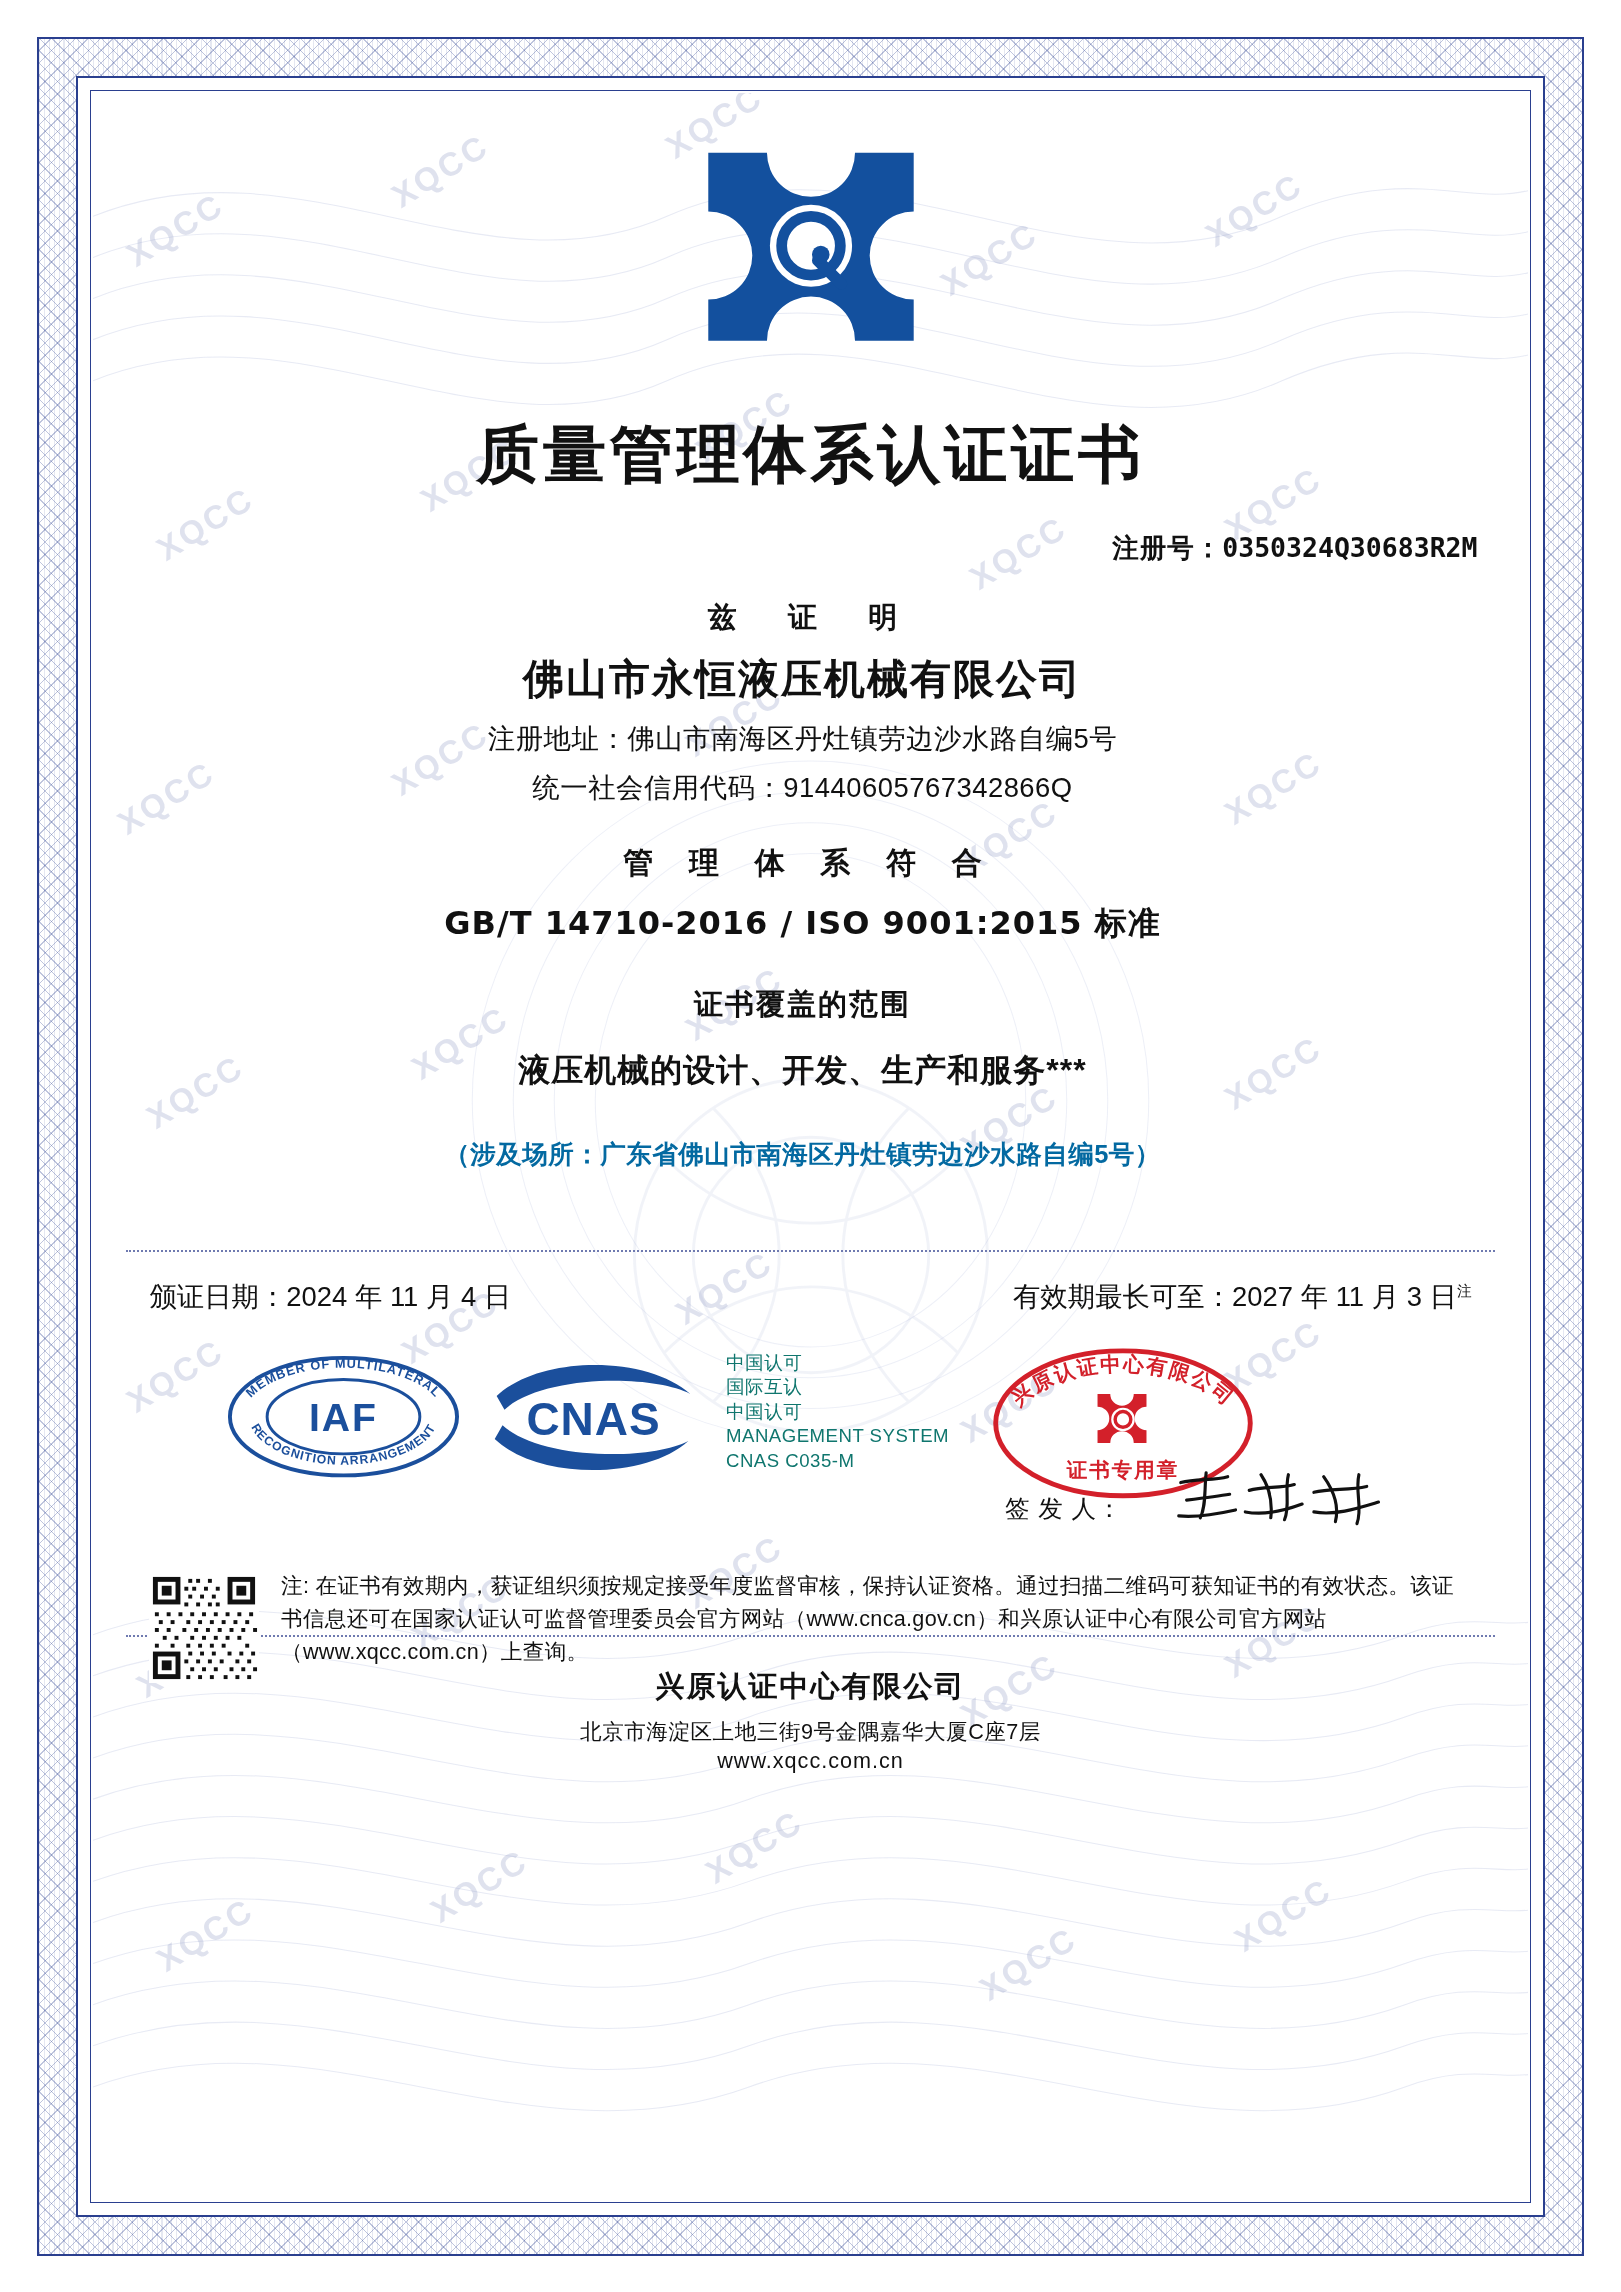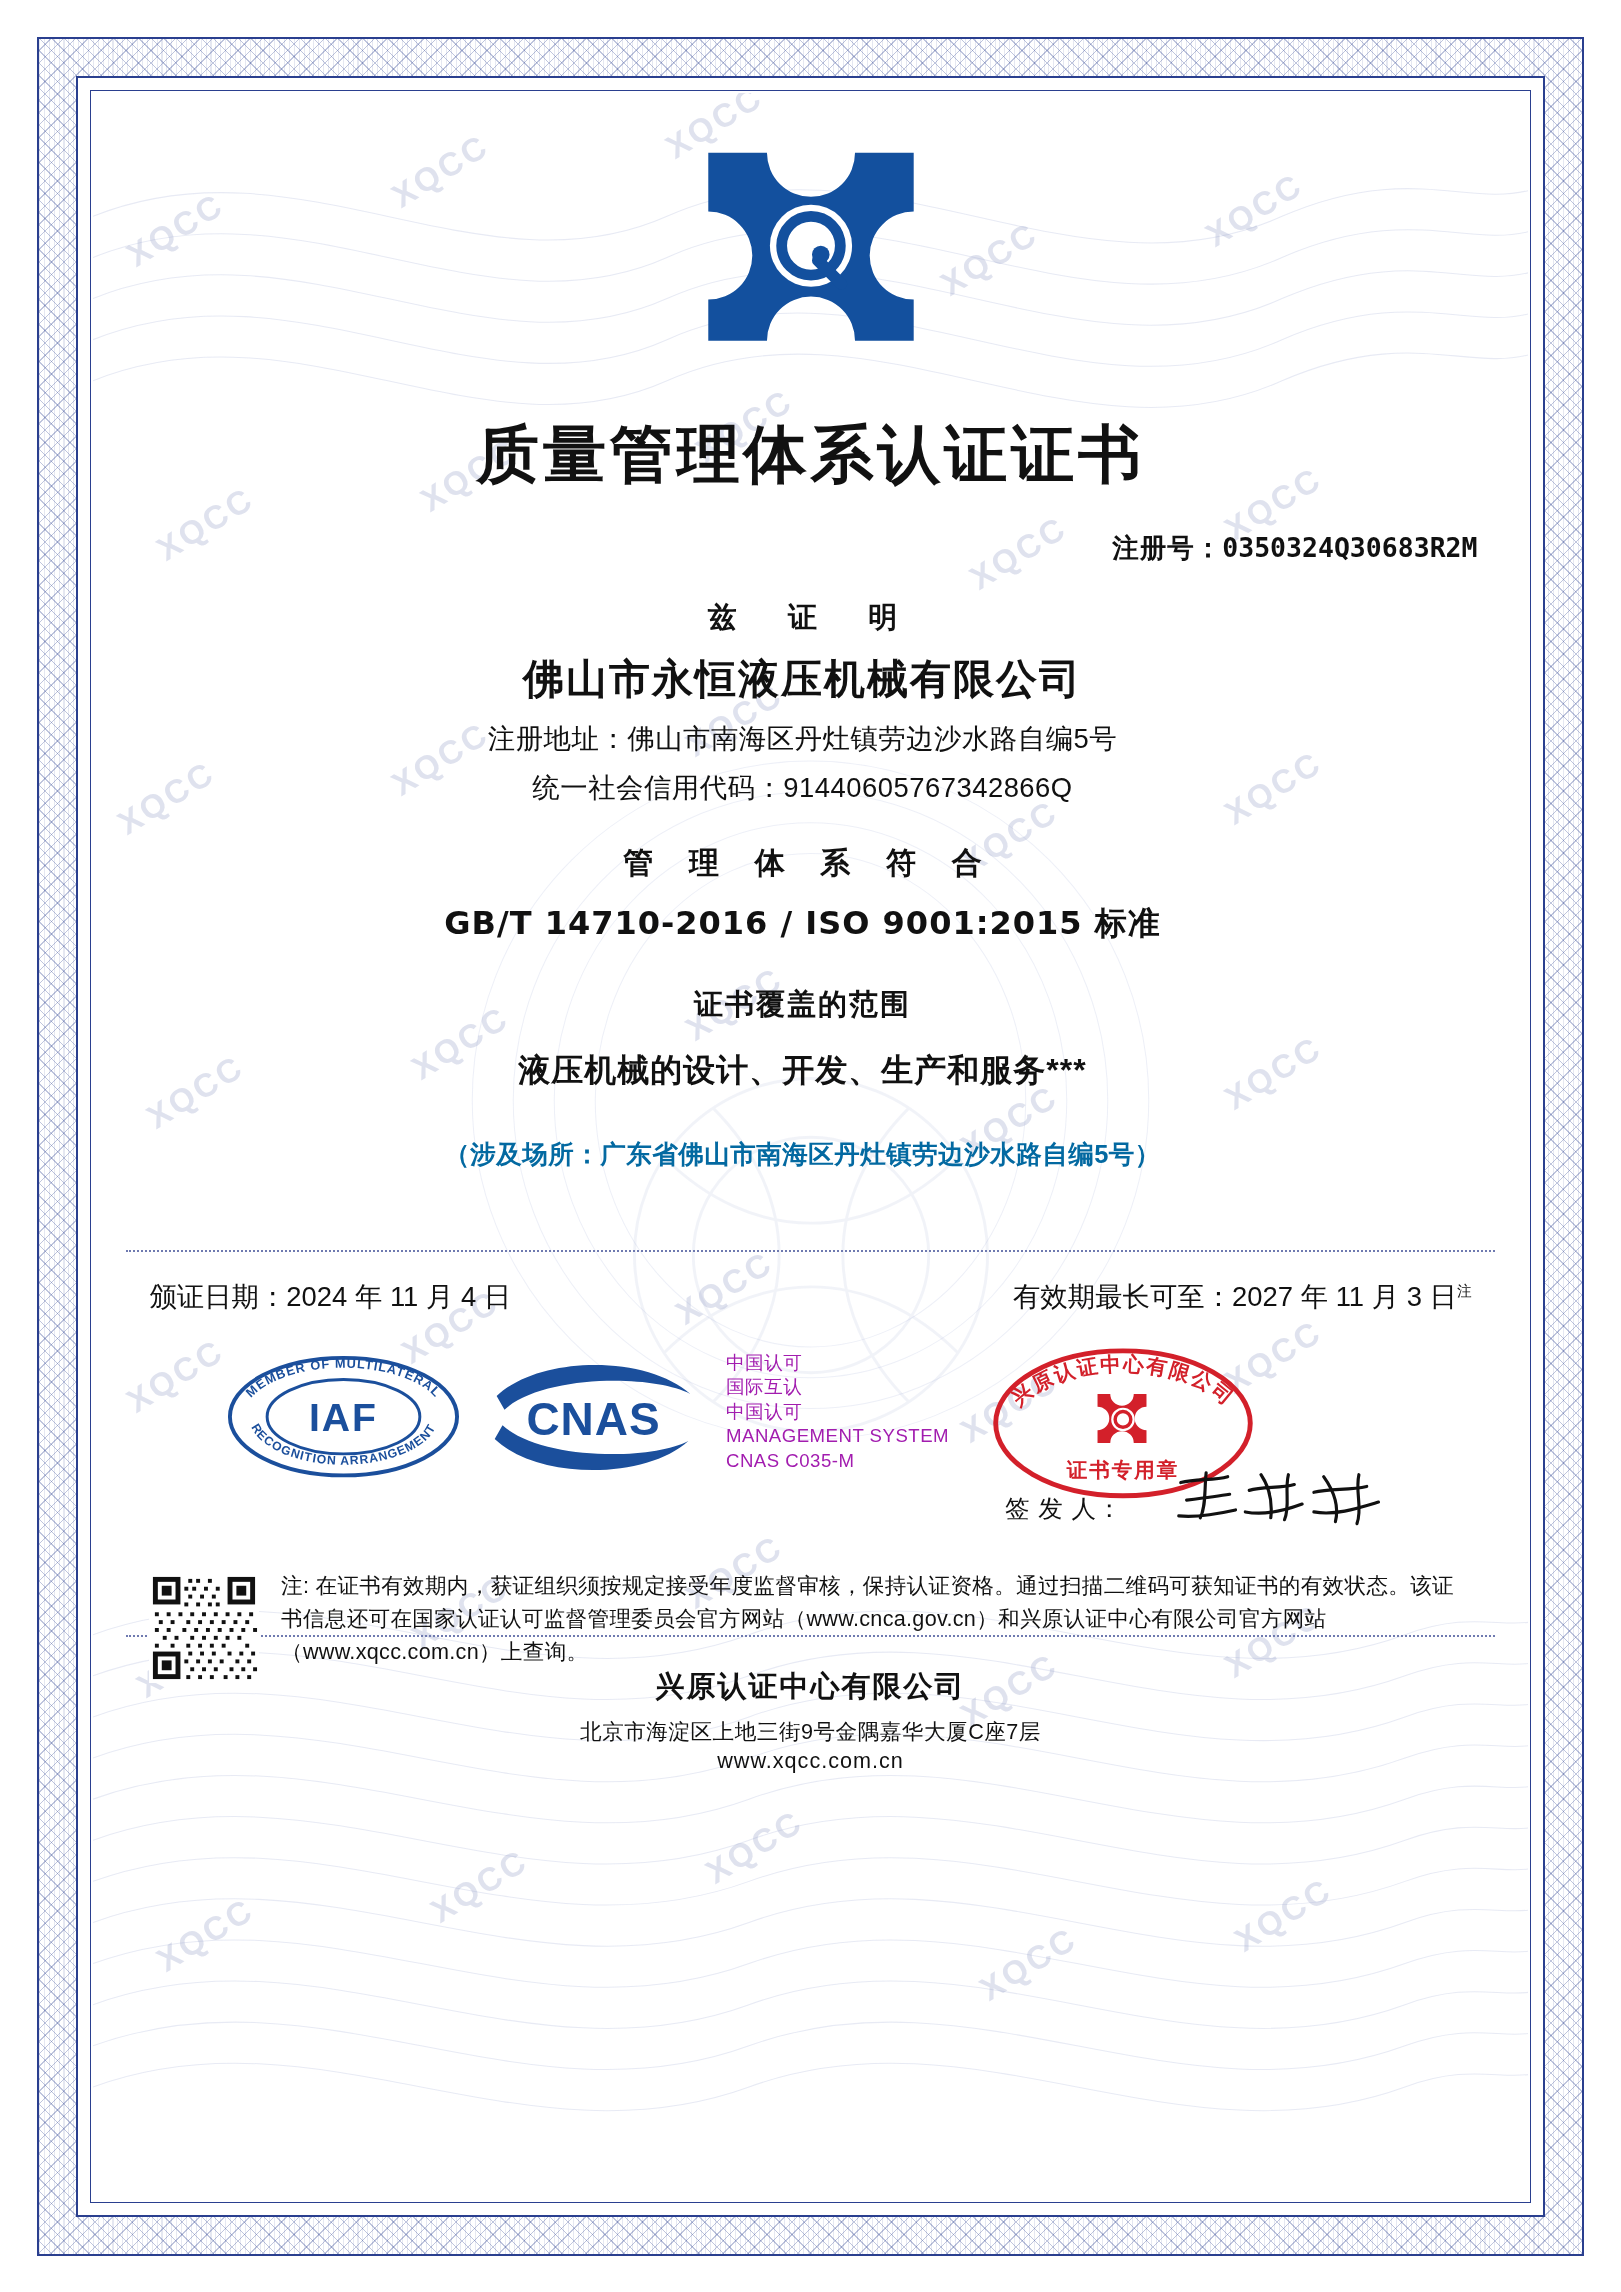--- a/index.html
+++ b/index.html
@@ -269,21 +269,21 @@
   }
 
   .iaf-mark { position: absolute; left: 108px; top: 9.8px; width: 235px; height: 127px; }
   .cnas-mark { position: absolute; left: 363px; top: 5.9px; width: 225px; height: 137px; }
   .cnas-text {
     position: absolute;
     left: 608px;
     top: 7.8px;
     font-size: 18.6px;
     line-height: 24.5px;
-    color: #a21caf;
+    color: #0f766e;
     letter-spacing: 0.5px;
   }
   .cnas-text .en { font-family: "Liberation Sans", sans-serif; }
 
   .seal { position: absolute; left: 863px; top: 0px; width: 284px; height: 167px; }
 
   .signer-label {
     position: absolute;
     left: 887px;
     top: 149px;

